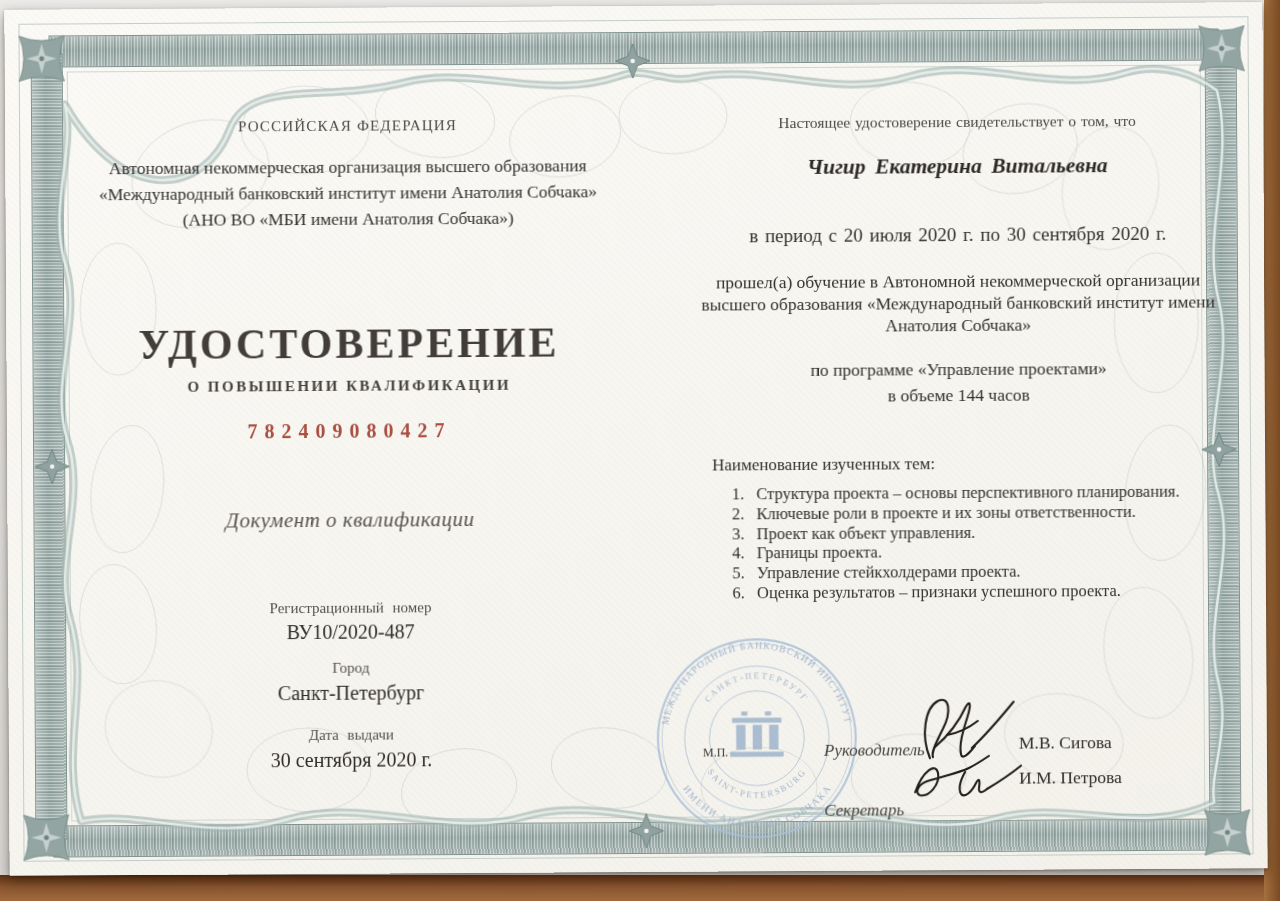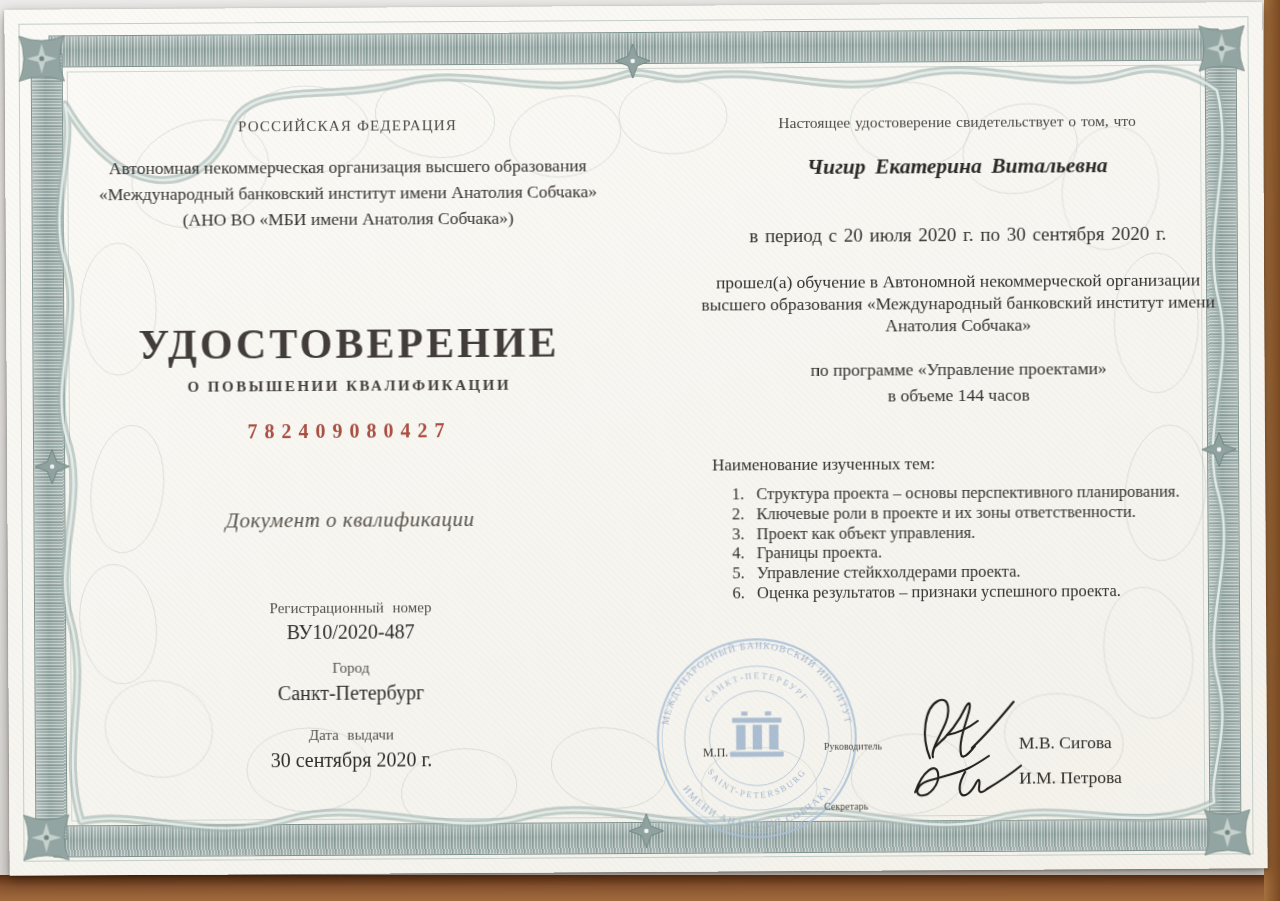--- a/index.html
+++ b/index.html
@@ -62,21 +62,21 @@
     font-style:italic;color:#2c2927;word-spacing:4px;}
   .period{left:672px;top:220px;width:560px;font-size:19px;color:#33302d;word-spacing:2px;}
   .training{left:687px;top:266px;width:530px;font-size:17.5px;line-height:22px;color:#33302d;}
   .program{left:672px;top:355px;width:560px;font-size:17.5px;color:#33302d;}
   .volume{left:672px;top:381px;width:560px;font-size:17.5px;color:#33302d;}
   .topics-label{left:705px;top:450px;width:520px;font-size:17px;color:#33302d;}
   .topics{left:707px;top:479px;width:520px;margin:0;padding:0 0 0 34px;
     font-size:16.5px;line-height:19.8px;color:#33302d;}
   .topics li{padding-left:8px;margin:0;}
   .mp{left:694px;top:740px;font-size:12px;color:#3e3a36;}
-  .sign-role{left:815px;width:140px;font-size:10px;color:#4a463f;}
+  .sign-role{left:815px;width:140px;font-size:17px;font-style:italic;color:#4a463f;}
   .role-head{top:736px;} .role-secretary{top:796px;}
   .sign-name{left:1010px;width:200px;font-size:17.5px;color:#2f2c29;}
   .name-head{top:729px;} .name-secretary{top:764px;}
   .seal{position:absolute;left:645px;top:630px;width:206px;height:206px;opacity:.85;}
   .sig{position:absolute;}
   .sig1{left:905px;top:690px;width:112px;height:74px;}
   .sig2{left:898px;top:748px;width:124px;height:60px;}
 </style>
 </head>
 <body>

